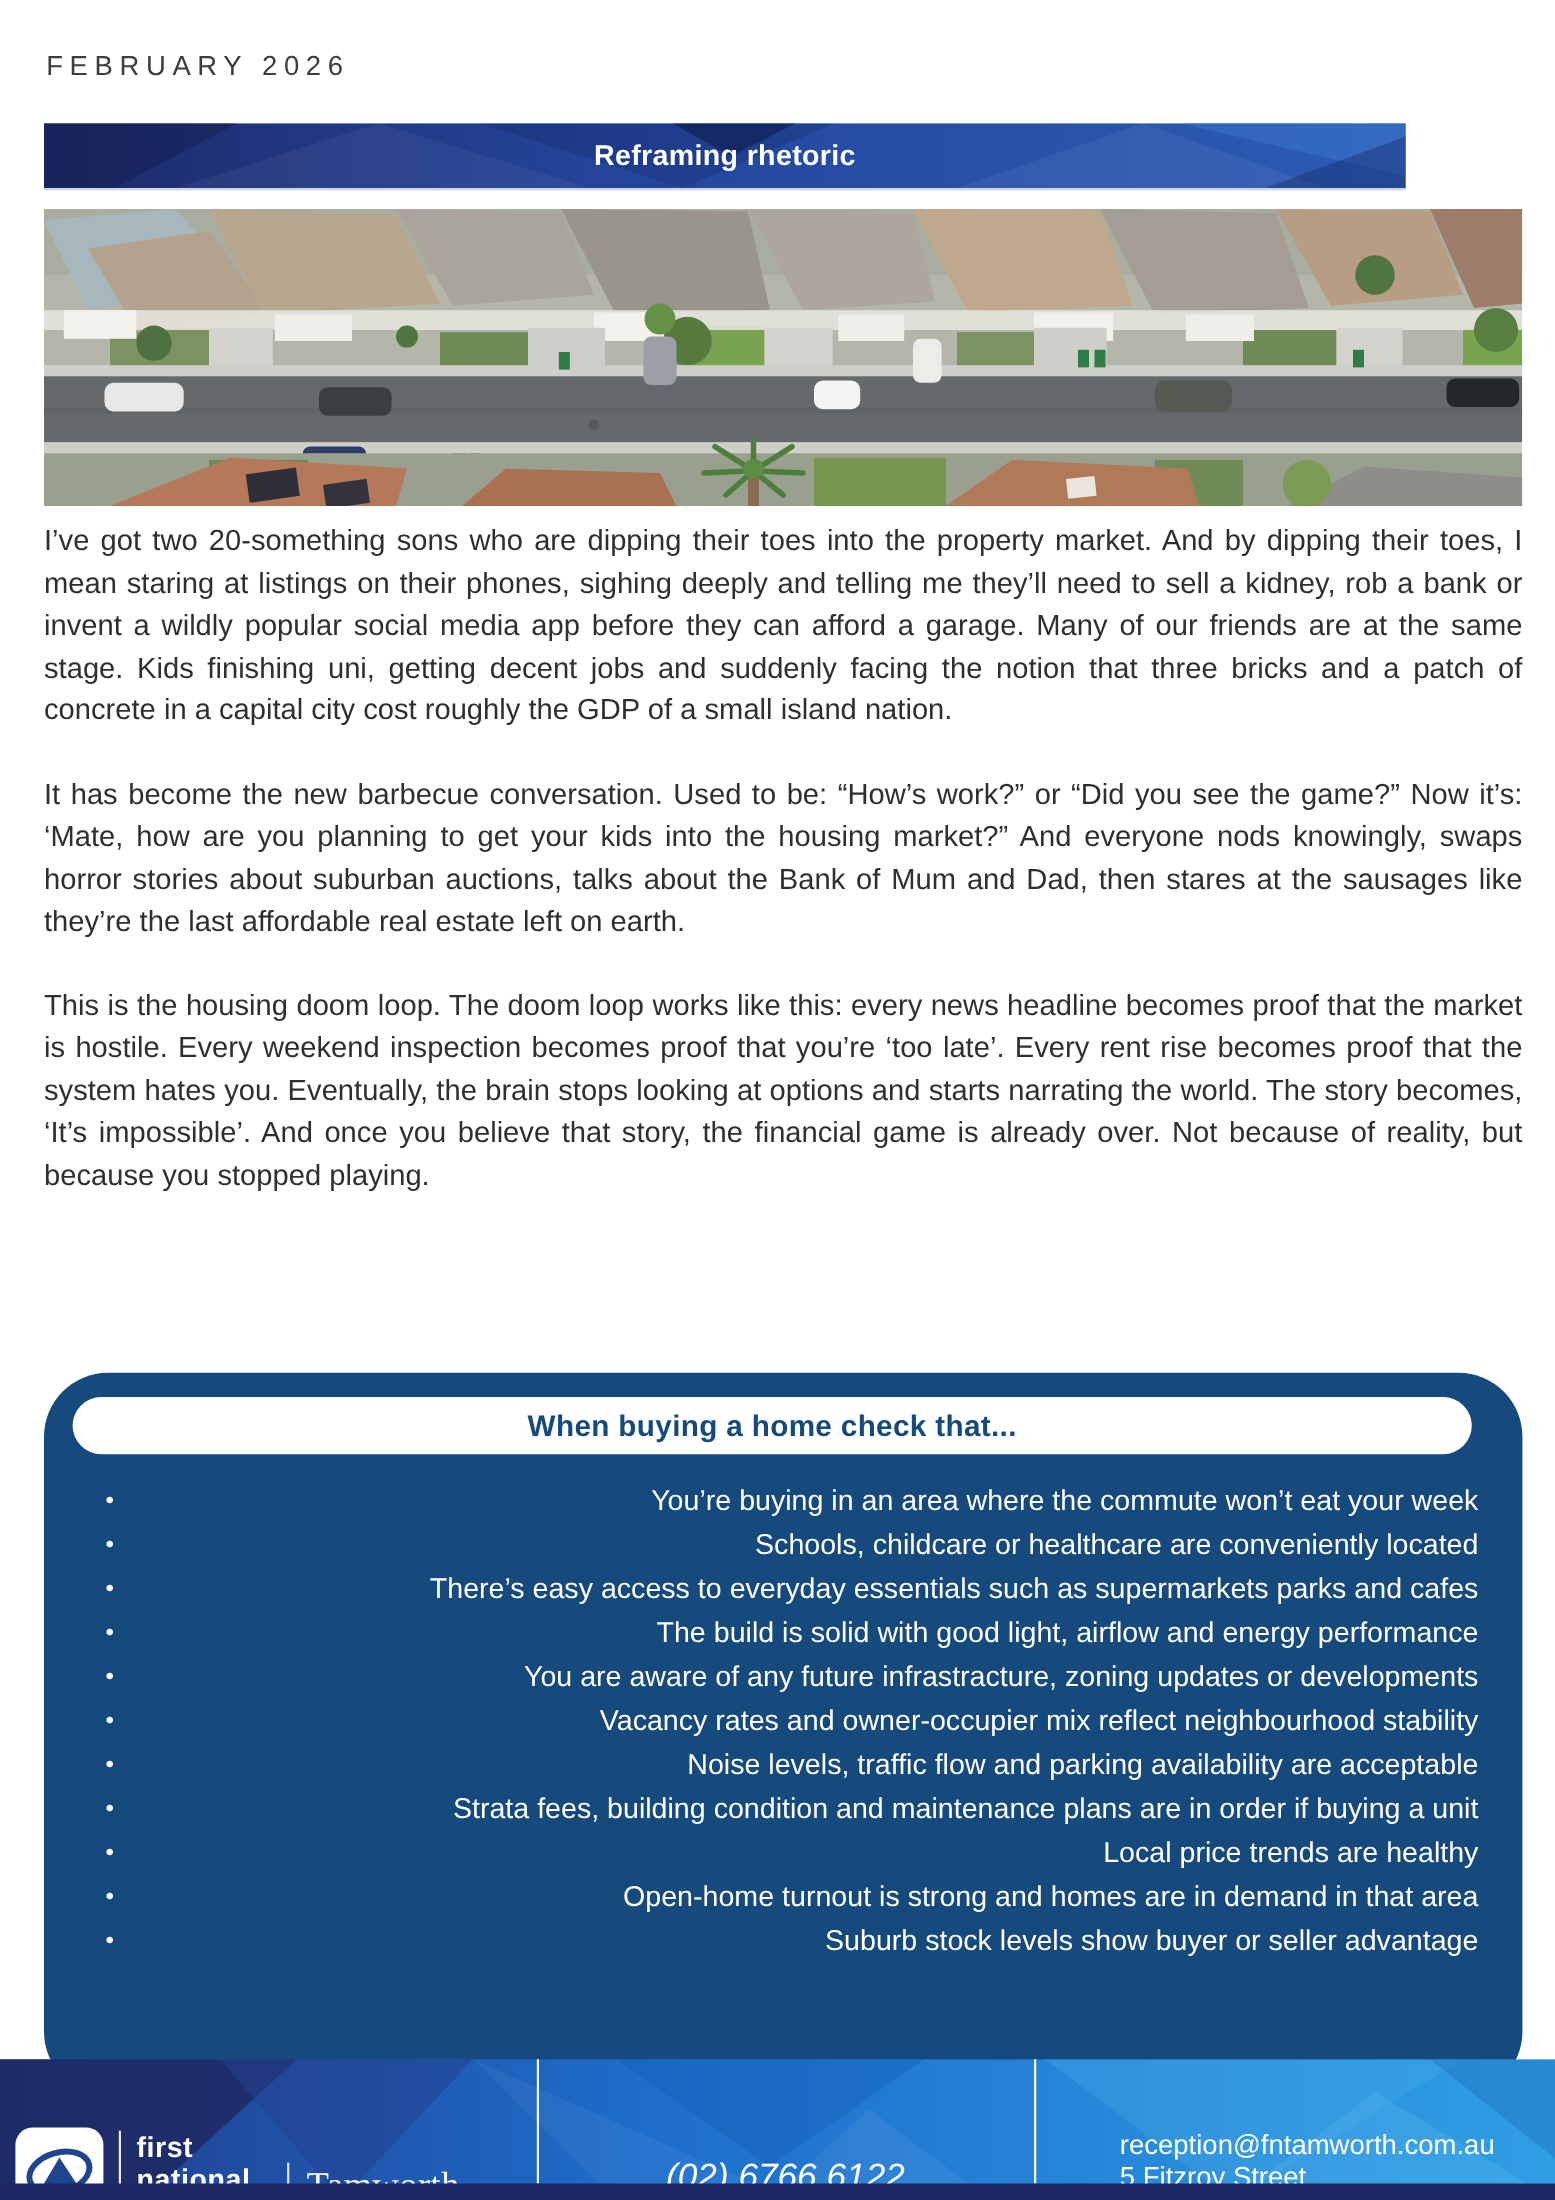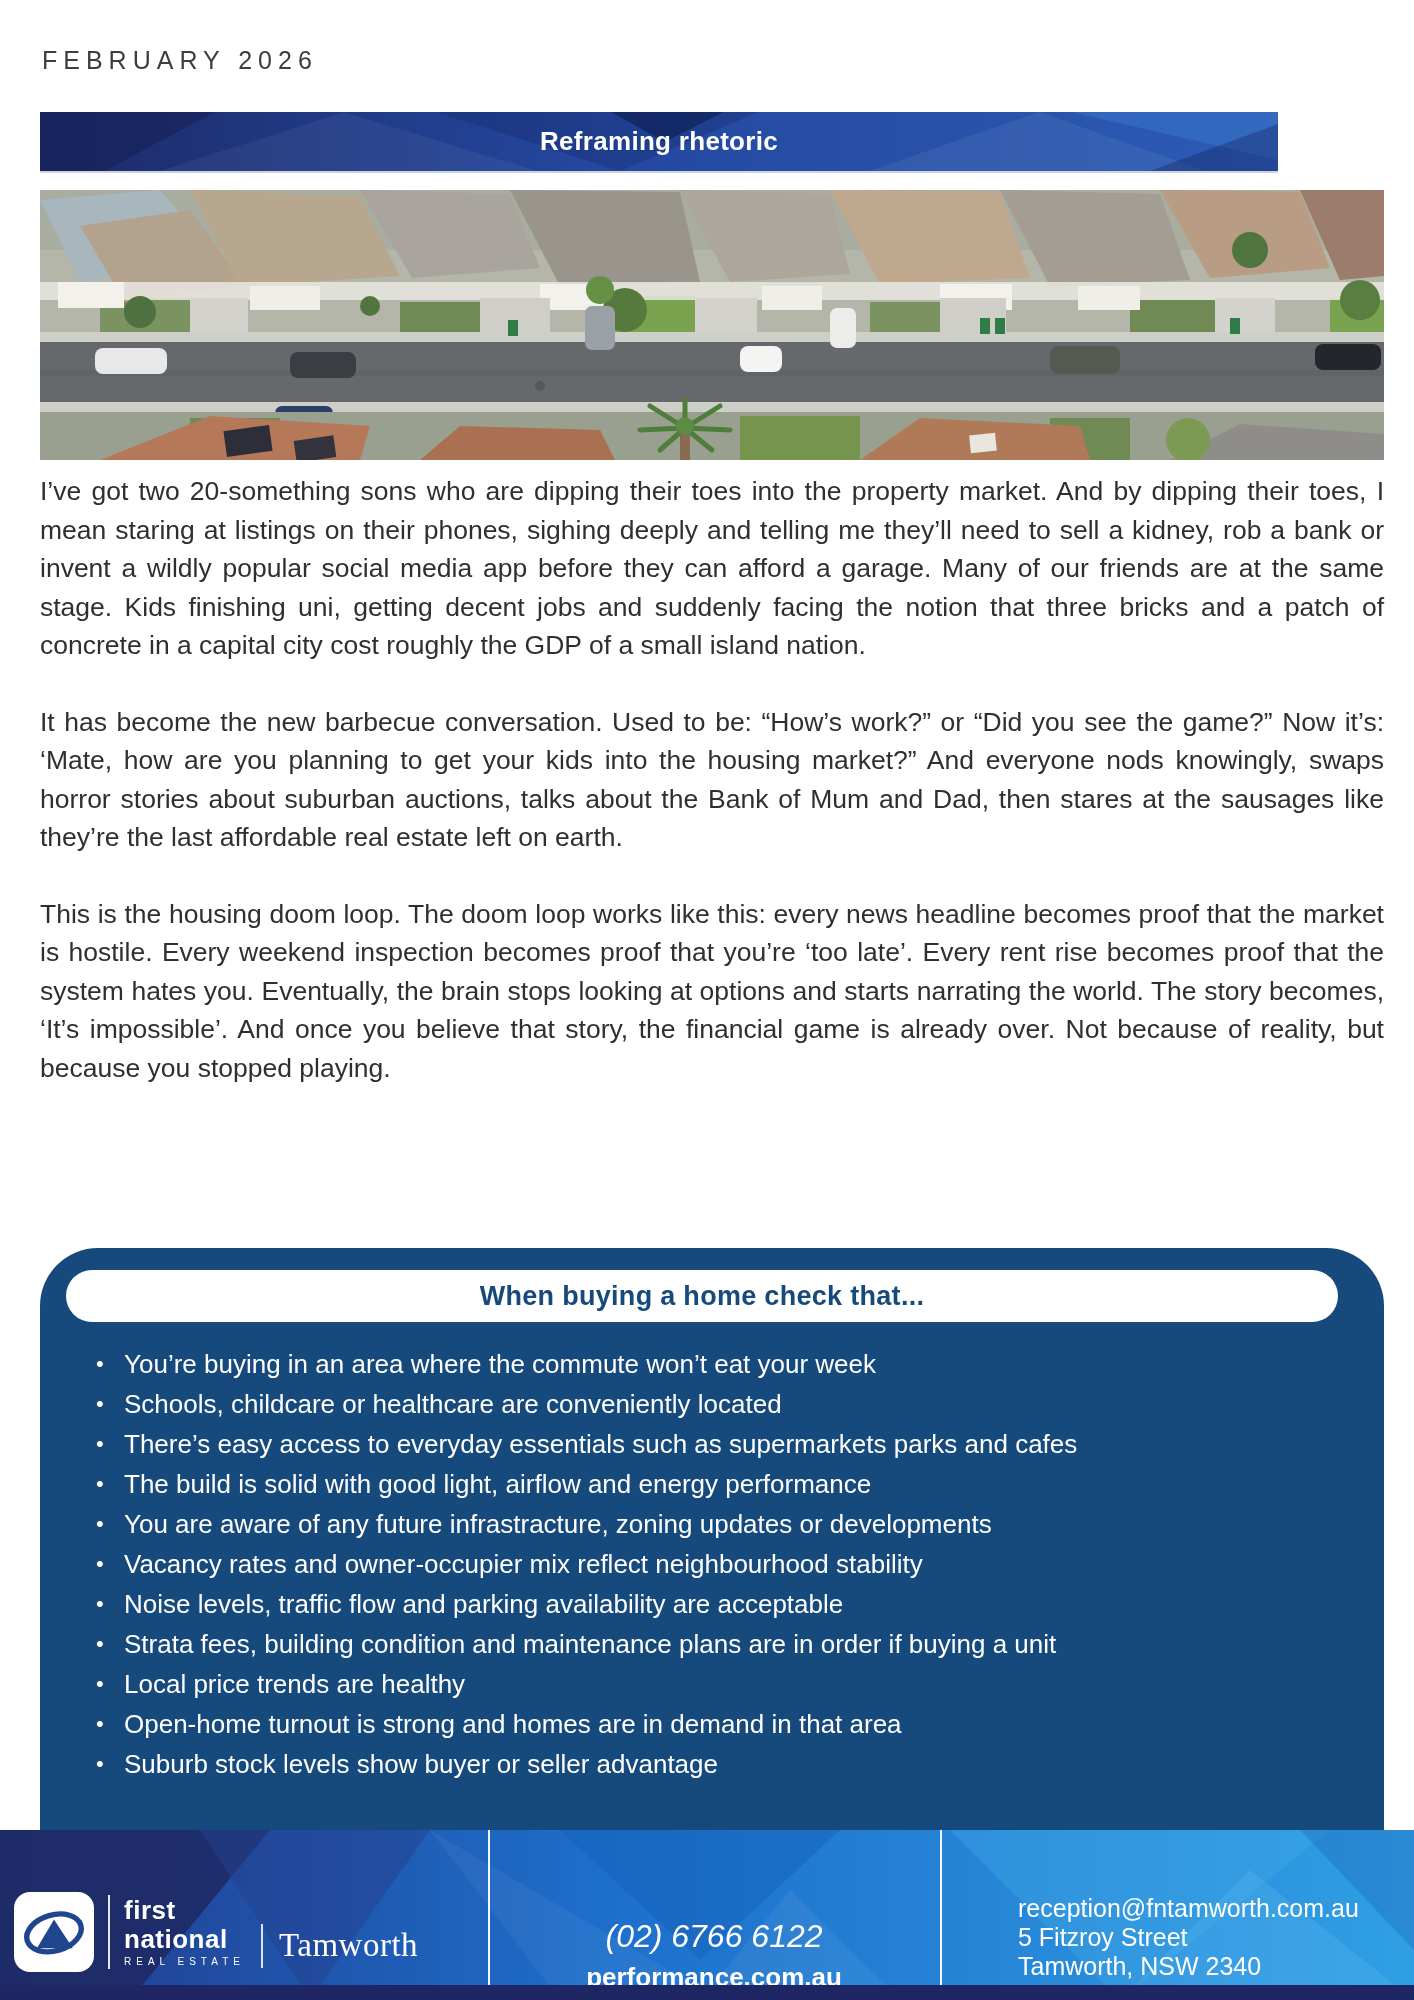--- a/index.html
+++ b/index.html
@@ -19,30 +19,30 @@
   
   .hero{position:absolute;left:40px;top:190px;width:1344px;height:270px;overflow:hidden;}
   .hero svg{display:block;width:100%;height:100%;}
 
   
   .article{position:absolute;left:40px;top:472px;width:1344px;}
   .article p{margin:0 0 38px 0;font-size:26.5px;line-height:38.5px;text-align:justify;color:#2f2f2f;}
 
   
   .card{position:absolute;left:40px;top:1248px;width:1344px;height:657px;background:#174A7C;
-        border-radius:58px;}
+        border-radius:58px;text-align:right;}
   .pill{position:absolute;left:26px;right:46px;top:22px;height:52px;background:#ffffff;
         border-radius:27px;display:flex;align-items:center;justify-content:center;}
   .pill span{color:#174A7C;font-size:27px;font-weight:700;letter-spacing:.3px;}
   .check-list{position:absolute;left:44px;right:40px;top:96px;margin:0;padding:0;list-style:none;}
   .check-list li{position:relative;color:#ffffff;font-size:26px;line-height:40px;padding-left:40px;}
   .check-list li::before{content:"•";position:absolute;left:12px;top:0;font-size:22px;color:#ffffff;}
 
   
-  .footer{position:absolute;left:0;bottom:0;width:1414px;height:170px;color:#ffffff;}
+  .footer{position:absolute;left:0;bottom:0;width:1414px;height:128px;color:#ffffff;}
   .footer .bg{position:absolute;inset:0;width:100%;height:100%;}
   .f-divider{position:absolute;top:0;bottom:15px;width:2px;background:rgba(255,255,255,.95);}
   .f-divider.d1{left:488px;} .f-divider.d2{left:940px;}
   .f-strip{position:absolute;left:0;right:0;bottom:0;height:15px;background:#1e2664;}
 
   .f-left{position:absolute;left:14px;top:62px;display:flex;align-items:center;}
   .logo-box{width:80px;height:80px;background:#ffffff;border-radius:16px;display:flex;
             align-items:center;justify-content:center;flex:0 0 auto;}
   .brand-sep{width:2px;height:74px;background:rgba(255,255,255,.9);margin:0 14px 0 14px;}
   .brand-text{line-height:1;}

